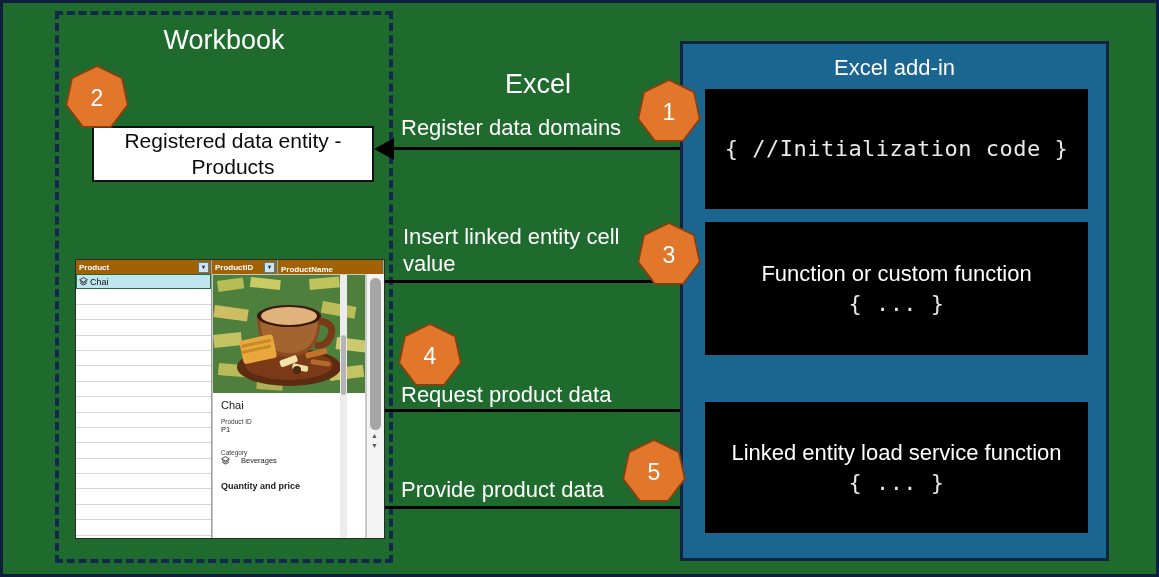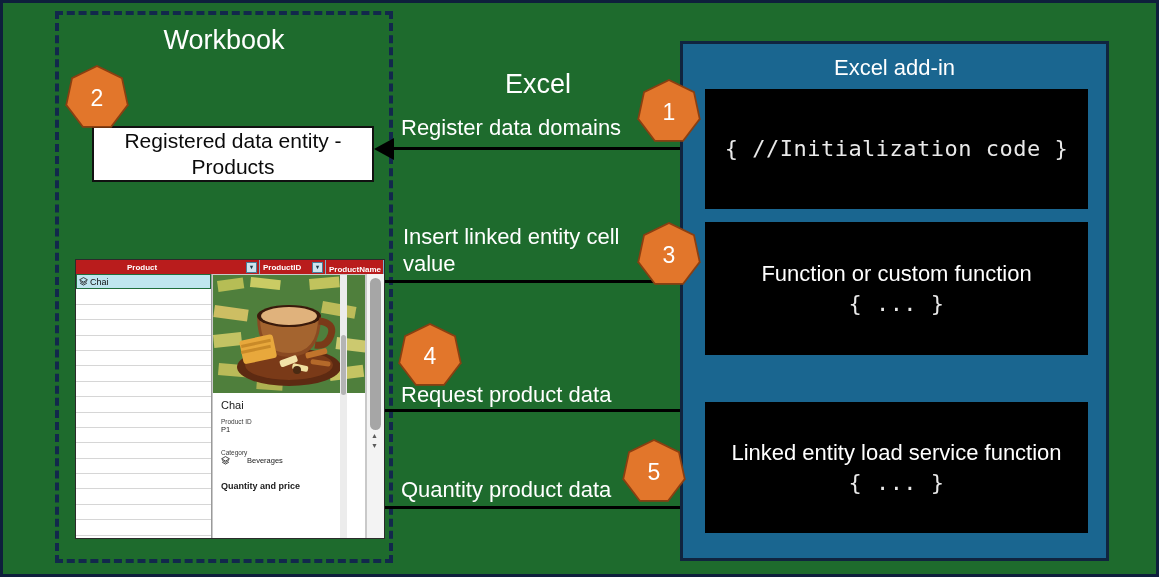--- a/index.html
+++ b/index.html
@@ -109,22 +109,22 @@
   
   #a5-line{left:330px;top:503px;width:370px;}
   #a5-head{left:311px;top:494px;}
 
   
   #excel-mock{
     position:absolute;left:72px;top:256px;width:310px;height:280px;
     background:#ffffff;border:1px solid #2b2b2b;box-sizing:border-box;
     overflow:hidden;font-family:"Liberation Sans",sans-serif;
   }
-  .xl-header-row{display:flex;height:14px;background:#b91c1c;color:#ffffff;
-                 font-size:8px;font-weight:bold;align-items:center;padding-left:48px;}
+  .xl-header-row{display:flex;height:14px;background:#a16207;color:#ffffff;
+                 font-size:8px;font-weight:bold;align-items:center;}
   .xl-hcell{display:flex;align-items:center;height:100%;
             border-right:1px solid #7fb3cc;box-sizing:border-box;padding-left:3px;
             position:relative;}
   .xl-filter{width:9px;height:9px;background:#cfe3ee;border:1px solid #4a7f99;
              margin:0 2px 0 auto;display:flex;align-items:center;justify-content:center;
              font-size:6px;color:#19384a;line-height:1;}
   #xl-col-product{width:136px;}
   #xl-col-pid{width:66px;}
   #xl-col-pname{flex:1;align-items:flex-end;}
 
@@ -138,21 +138,21 @@
   .entity-glyph{display:inline-block;width:9px;height:9px;flex:none;}
 
   
   #xl-card{position:absolute;left:136px;top:0;width:154px;height:100%;
            background:#ffffff;border:1px solid #c9c9c9;box-sizing:border-box;overflow:hidden;}
   #card-photo{position:relative;width:100%;height:118px;overflow:hidden;background:#4d7d3a;}
   #card-body{padding:6px 8px;}
   #card-title{font-size:11px;color:#1a1a1a;margin-bottom:7px;}
   .card-key{font-size:6.5px;color:#3a3a3a;}
   .card-val{font-size:7.5px;color:#1a1a1a;margin-bottom:15px;}
-  .card-val-row{display:flex;align-items:center;gap:17px;font-size:7.5px;color:#1a1a1a;margin-bottom:9px;}
+  .card-val-row{display:flex;align-items:center;gap:11px;font-size:7.5px;color:#1a1a1a;margin-bottom:9px;}
   #card-section{font-size:9px;font-weight:bold;color:#1a1a1a;margin-top:16px;}
 
   
   #xl-scroll-outer{position:absolute;right:0;top:0;width:18px;height:100%;background:#f3f3f3;
                    border-left:1px solid #c9c9c9;box-sizing:border-box;}
   #xl-scroll-thumb{position:absolute;left:3px;top:4px;width:11px;height:152px;
                    background:#a6a6a6;border-radius:6px;}
   .xl-scroll-arrow{position:absolute;left:4px;font-size:7px;color:#5a5a5a;}
   #xl-scroll-up{top:158px;}
   #xl-scroll-down{top:168px;}
@@ -195,21 +195,21 @@
 
     <div class="code-box" id="code-box-3">
       <div class="code-sans">Linked entity load service function</div>
       <div class="code-mono">{ ... }</div>
     </div>
   </div>
 
   <div class="flow-label" id="label1">Register data domains</div>
   <div class="flow-label" id="label3">Insert linked entity cell value</div>
   <div class="flow-label" id="label4">Request product data</div>
-  <div class="flow-label" id="label5">Quantity product data</div>
+  <div class="flow-label" id="label5">Provide product data</div>
 
   <div class="badge-border" id="badge2b"></div>
   <div class="badge" id="badge2">2</div>
 
   <div class="badge-border" id="badge1b"></div>
   <div class="badge" id="badge1">1</div>
 
   <div class="badge-border" id="badge3b"></div>
   <div class="badge" id="badge3">3</div>
 

